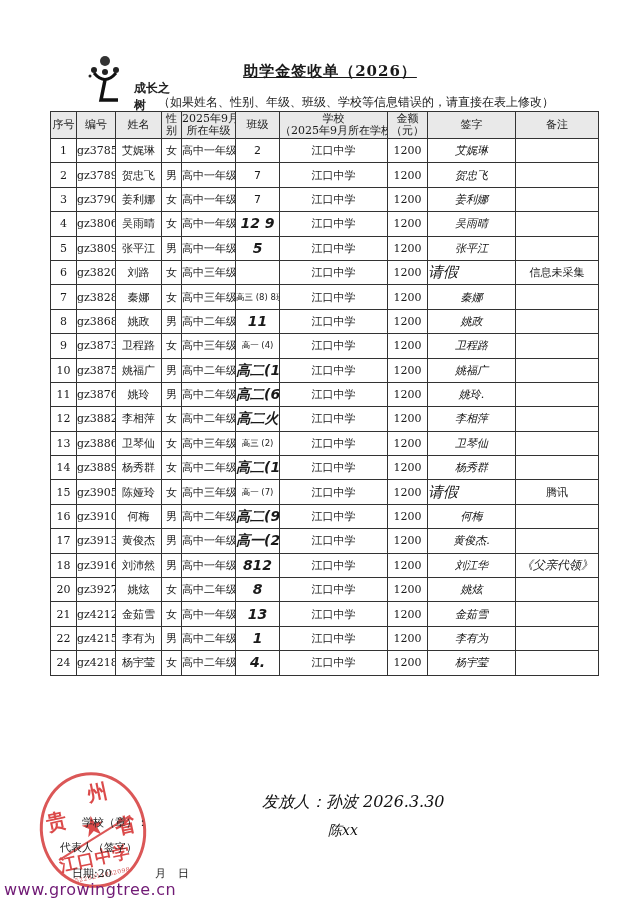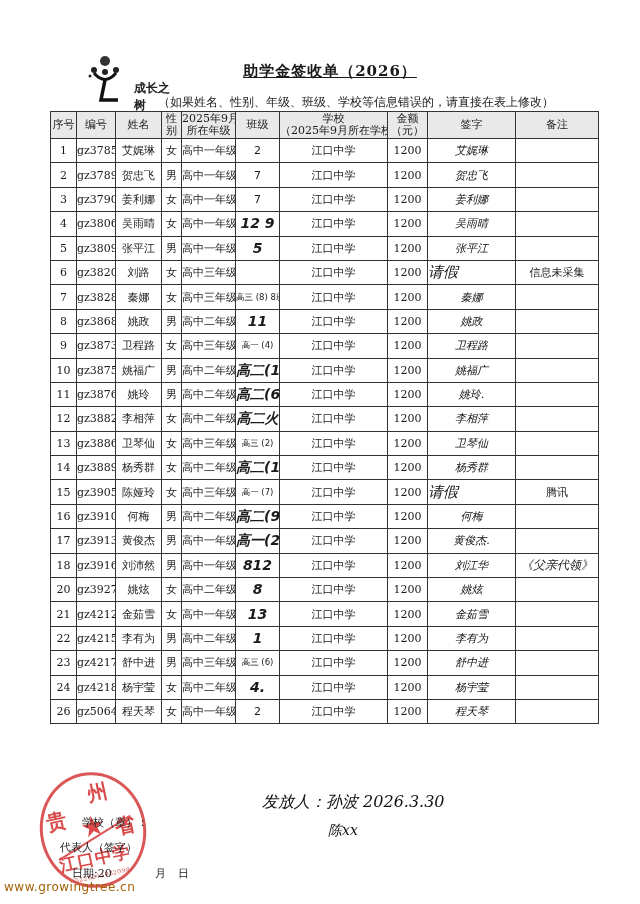--- a/index.html
+++ b/index.html
@@ -21,21 +21,21 @@
   td.sig.center { text-align:left; padding-left:0; font-size:15px; }
   td.note { font-size:10.5px; }
   td.note.hand { font-style:italic; font-size:12px; }
   .stamp { position:absolute; left:40px; top:772px; width:100px; height:110px; border:3px solid #d53a3a; border-radius:50%; transform:rotate(-12deg); opacity:0.85; }
   .stamp .star { position:absolute; left:38px; top:38px; color:#d52b2b; font-size:28px; line-height:28px; }
   .stamp .ring { position:absolute; color:#d52b2b; font-weight:bold; font-family:"DejaVu Sans",sans-serif; }
   .stamp .bar { position:absolute; left:8px; right:8px; top:62px; border-top:2px solid #d53a3a; transform:rotate(-20deg); }
   .stamp .num { position:absolute; left:22px; bottom:6px; font-size:6px; color:#c33; letter-spacing:0.5px; }
   .footer-label { position:absolute; font-size:11px; color:#222; }
   .handsig { position:absolute; font-family:"DejaVu Serif",serif; font-style:italic; color:#111; }
-  .watermark { position:absolute; left:4px; top:880px; font-family:"DejaVu Sans",sans-serif; font-size:12px; color:#a16207; letter-spacing:0.5px; }
+  .watermark { position:absolute; left:4px; top:880px; font-family:"DejaVu Sans",sans-serif; font-size:16px; color:#701a75; letter-spacing:0.5px; }
 </style>
 </head>
 <body>
 
 <div class="logo">
   <svg width="36" height="46" viewBox="0 0 36 46">
     <circle cx="17" cy="5" r="5" fill="#333"></circle>
     <circle cx="6" cy="14" r="3" fill="#222"></circle>
     <circle cx="28" cy="14" r="3" fill="#222"></circle>
     <circle cx="2" cy="20" r="1.5" fill="#222"></circle>
@@ -323,53 +323,29 @@
         <td>李有为</td>
         <td>男</td>
         <td>高中二年级</td>
         <td class="cls hand">1</td>
         <td>江口中学</td>
         <td>1200</td>
         <td class="sig">李有为</td>
         <td class="note"></td>
       </tr>
       <tr>
-        <td>23</td>
-        <td class="code">gz4217</td>
-        <td>舒中进</td>
-        <td>男</td>
-        <td>高中三年级</td>
-        <td class="cls small">高三 (6)</td>
-        <td>江口中学</td>
-        <td>1200</td>
-        <td class="sig">舒中进</td>
-        <td class="note"></td>
-      </tr>
-      <tr>
         <td>24</td>
         <td class="code">gz4218</td>
         <td>杨宇莹</td>
         <td>女</td>
         <td>高中二年级</td>
         <td class="cls hand">4.</td>
         <td>江口中学</td>
         <td>1200</td>
         <td class="sig">杨宇莹</td>
-        <td class="note"></td>
-      </tr>
-      <tr>
-        <td>26</td>
-        <td class="code">gz5064</td>
-        <td>程天琴</td>
-        <td>女</td>
-        <td>高中一年级</td>
-        <td class="cls">2</td>
-        <td>江口中学</td>
-        <td>1200</td>
-        <td class="sig">程天琴</td>
         <td class="note"></td>
       </tr>
     </tbody>
 </table>
 
 <div class="stamp">
   <span class="ring" style="left:52px;top:6px;font-size:20px;">州</span>
   <span class="ring" style="left:6px;top:26px;font-size:20px;">贵</span>
   <span class="ring" style="left:72px;top:44px;font-size:20px;">省</span>
   <span class="star">★</span>

